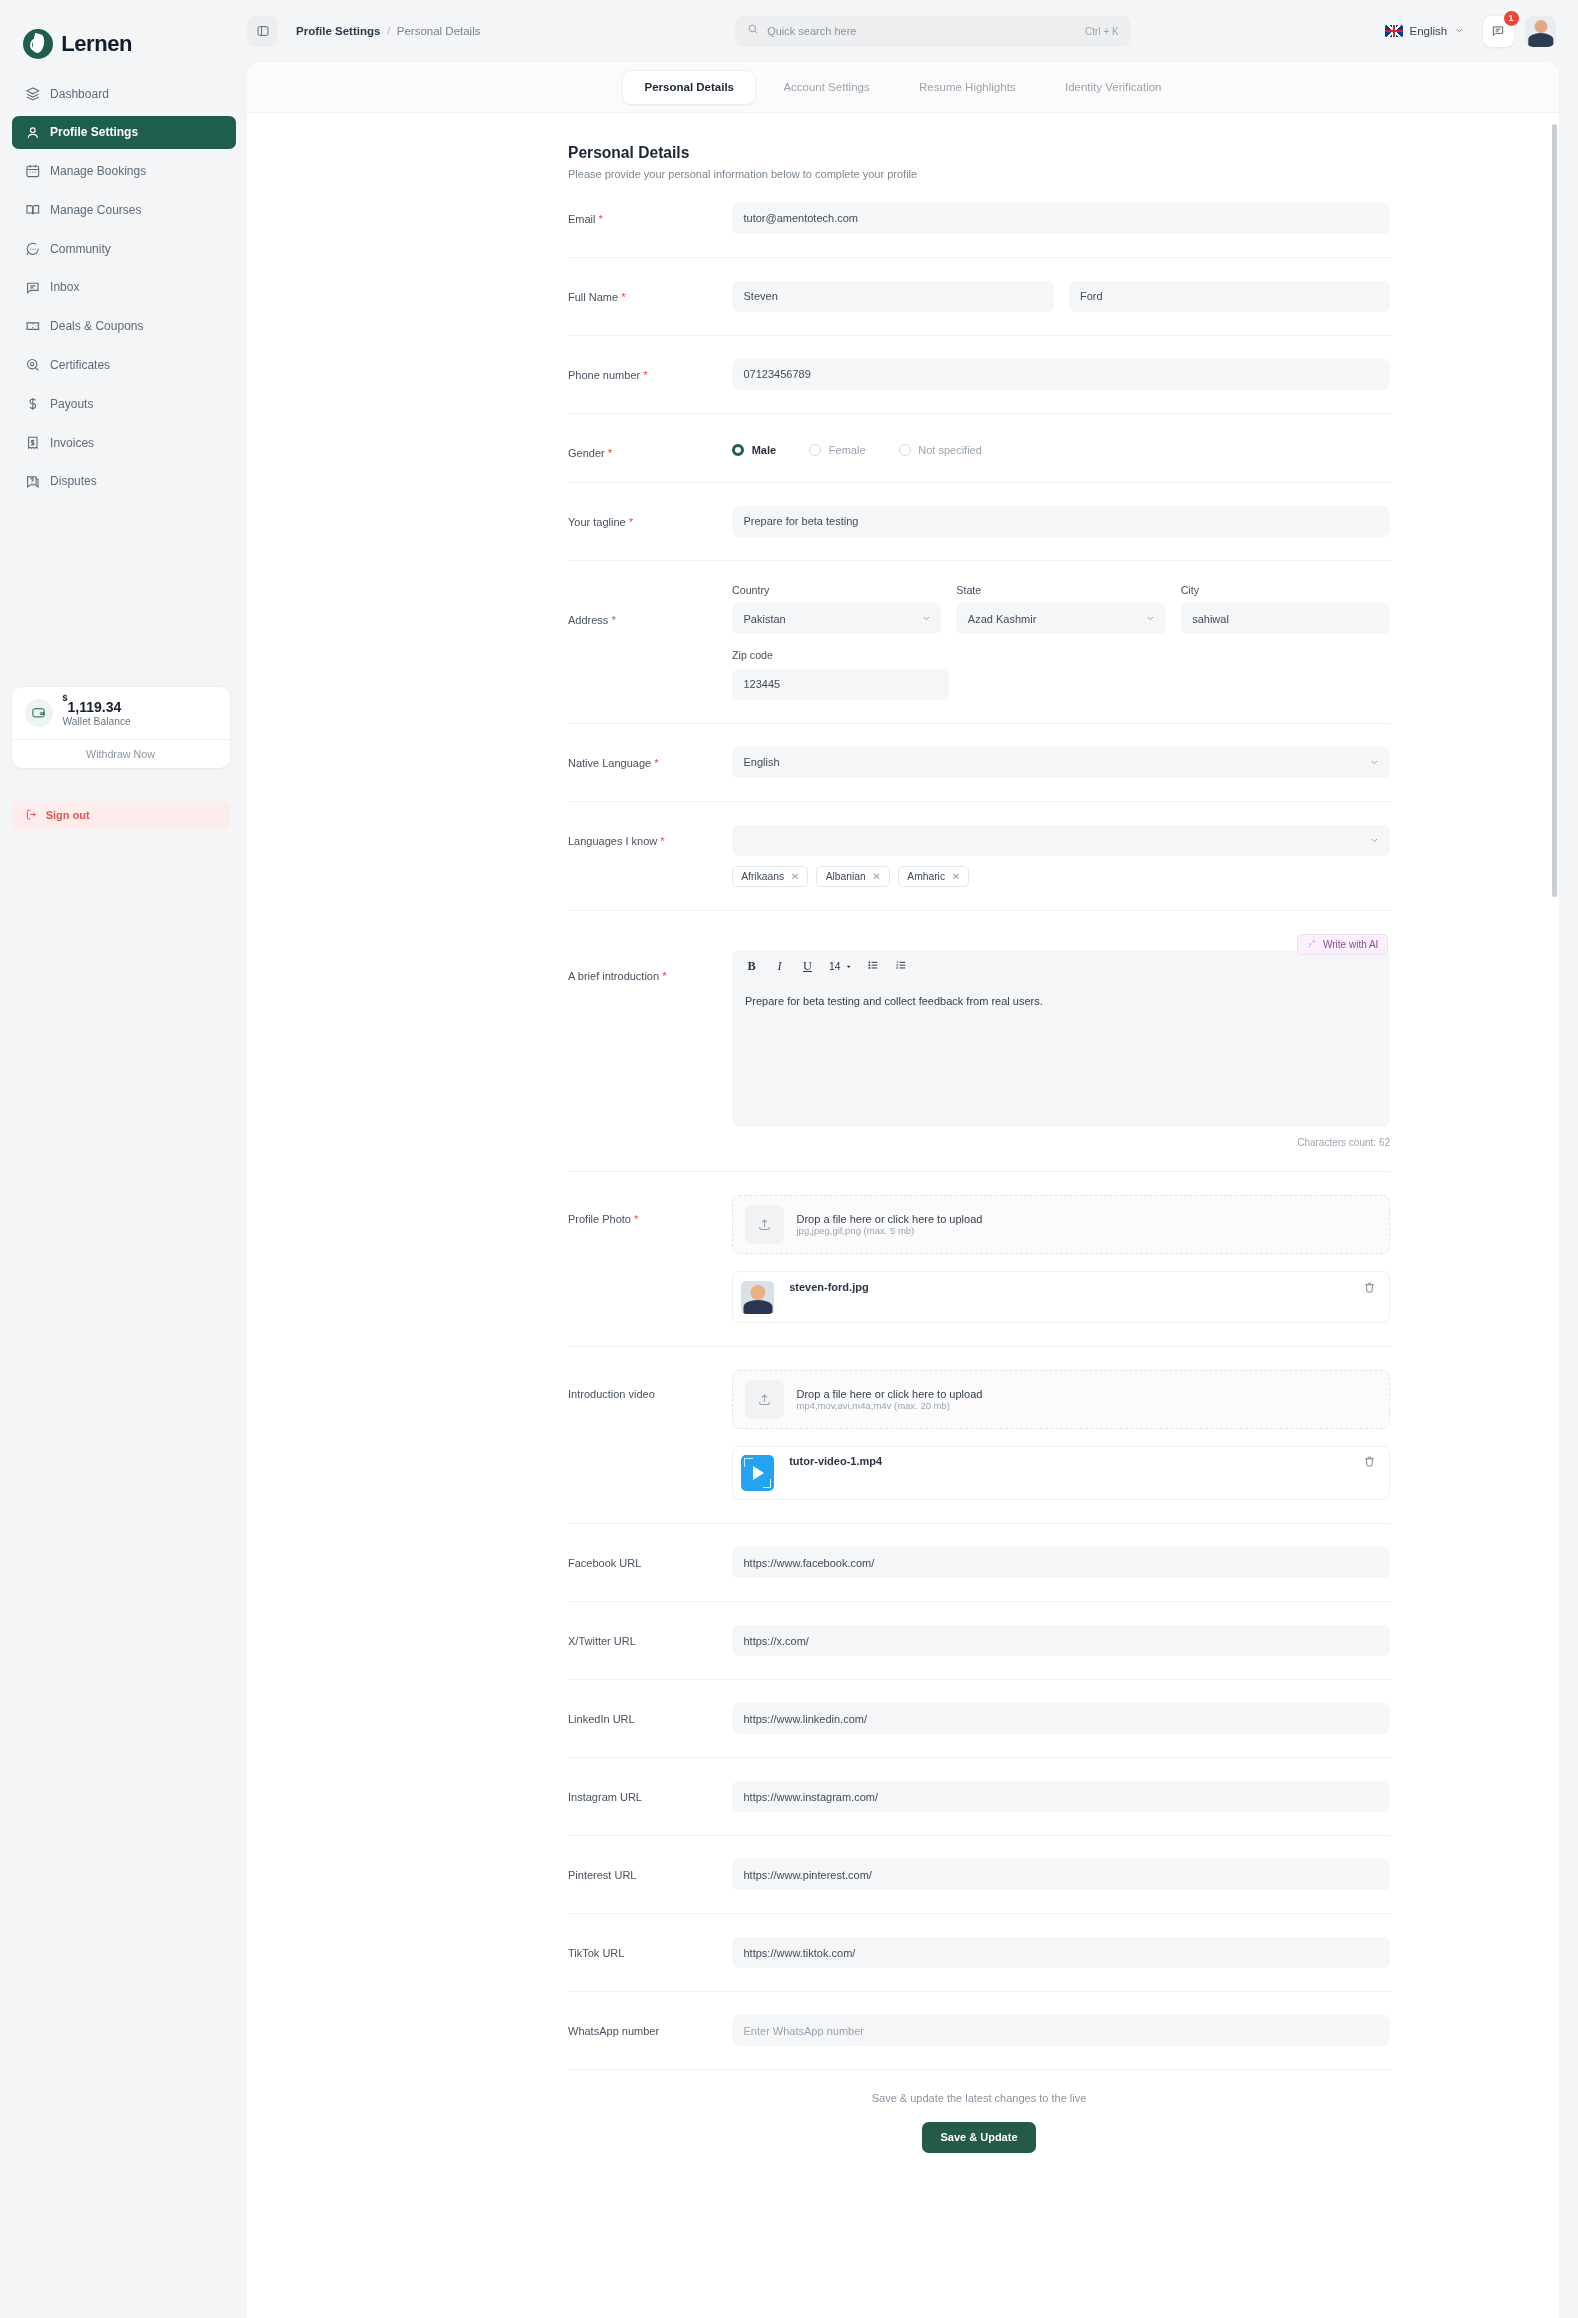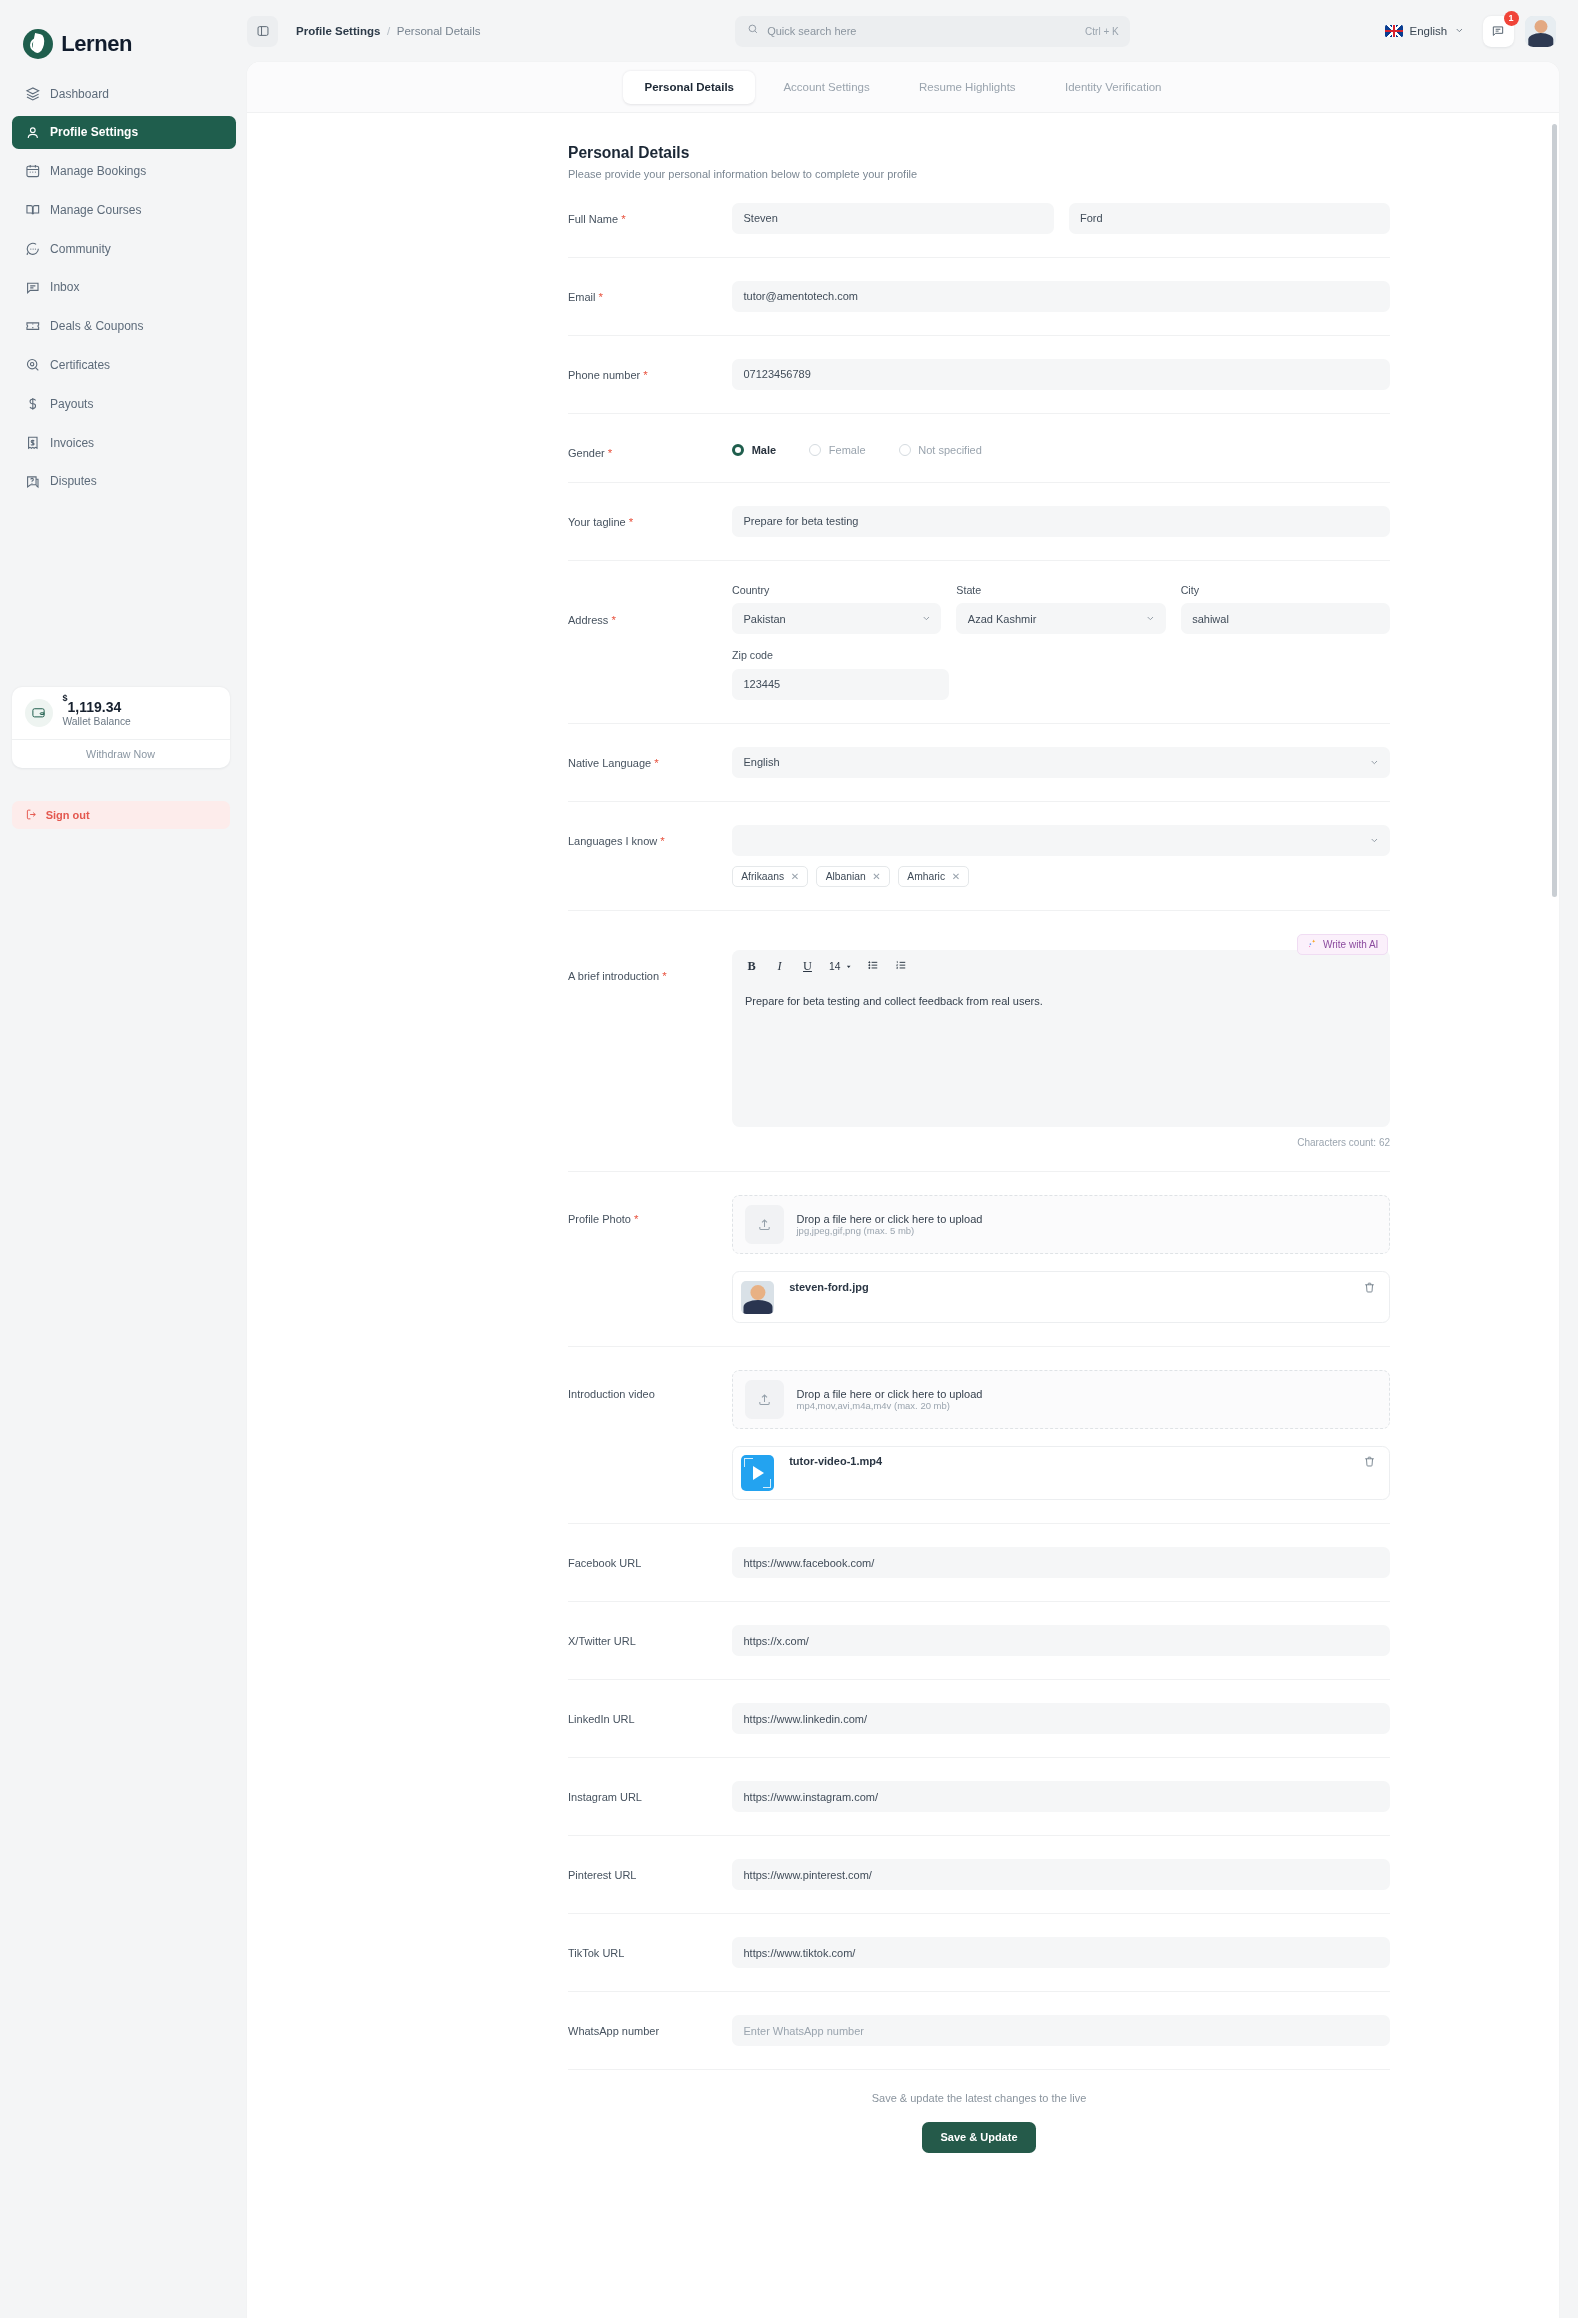--- a/index.html
+++ b/index.html
@@ -525,39 +525,39 @@
     <div class="content">
       <div class="inner">
 
         <div>
           <div class="sec-title">Personal Details</div>
           <div class="sec-sub">Please provide your personal information below to complete your profile</div>
         </div>
 
         <div class="row">
           <div class="row-label">
+            <span>Email</span> <span class="req">*</span>
+          </div>
+          <div class="row-field">
+              <div class="inp">tutor@amentotech.com</div>
+            </div>
+        </div>
+
+        <div class="row">
+          <div class="row-label">
             <span>Full Name</span> <span class="req">*</span>
           </div>
           <div class="row-field two-col">
             <div>
                 <div class="inp">Steven</div>
               </div>
             <div>
                 <div class="inp">Ford</div>
               </div>
           </div>
-        </div>
-
-        <div class="row">
-          <div class="row-label">
-            <span>Email</span> <span class="req">*</span>
-          </div>
-          <div class="row-field">
-              <div class="inp">tutor@amentotech.com</div>
-            </div>
         </div>
 
         <div class="row">
           <div class="row-label">
             <span>Phone number</span> <span class="req">*</span>
           </div>
           <div class="row-field">
               <div class="inp">07123456789</div>
             </div>
         </div>

